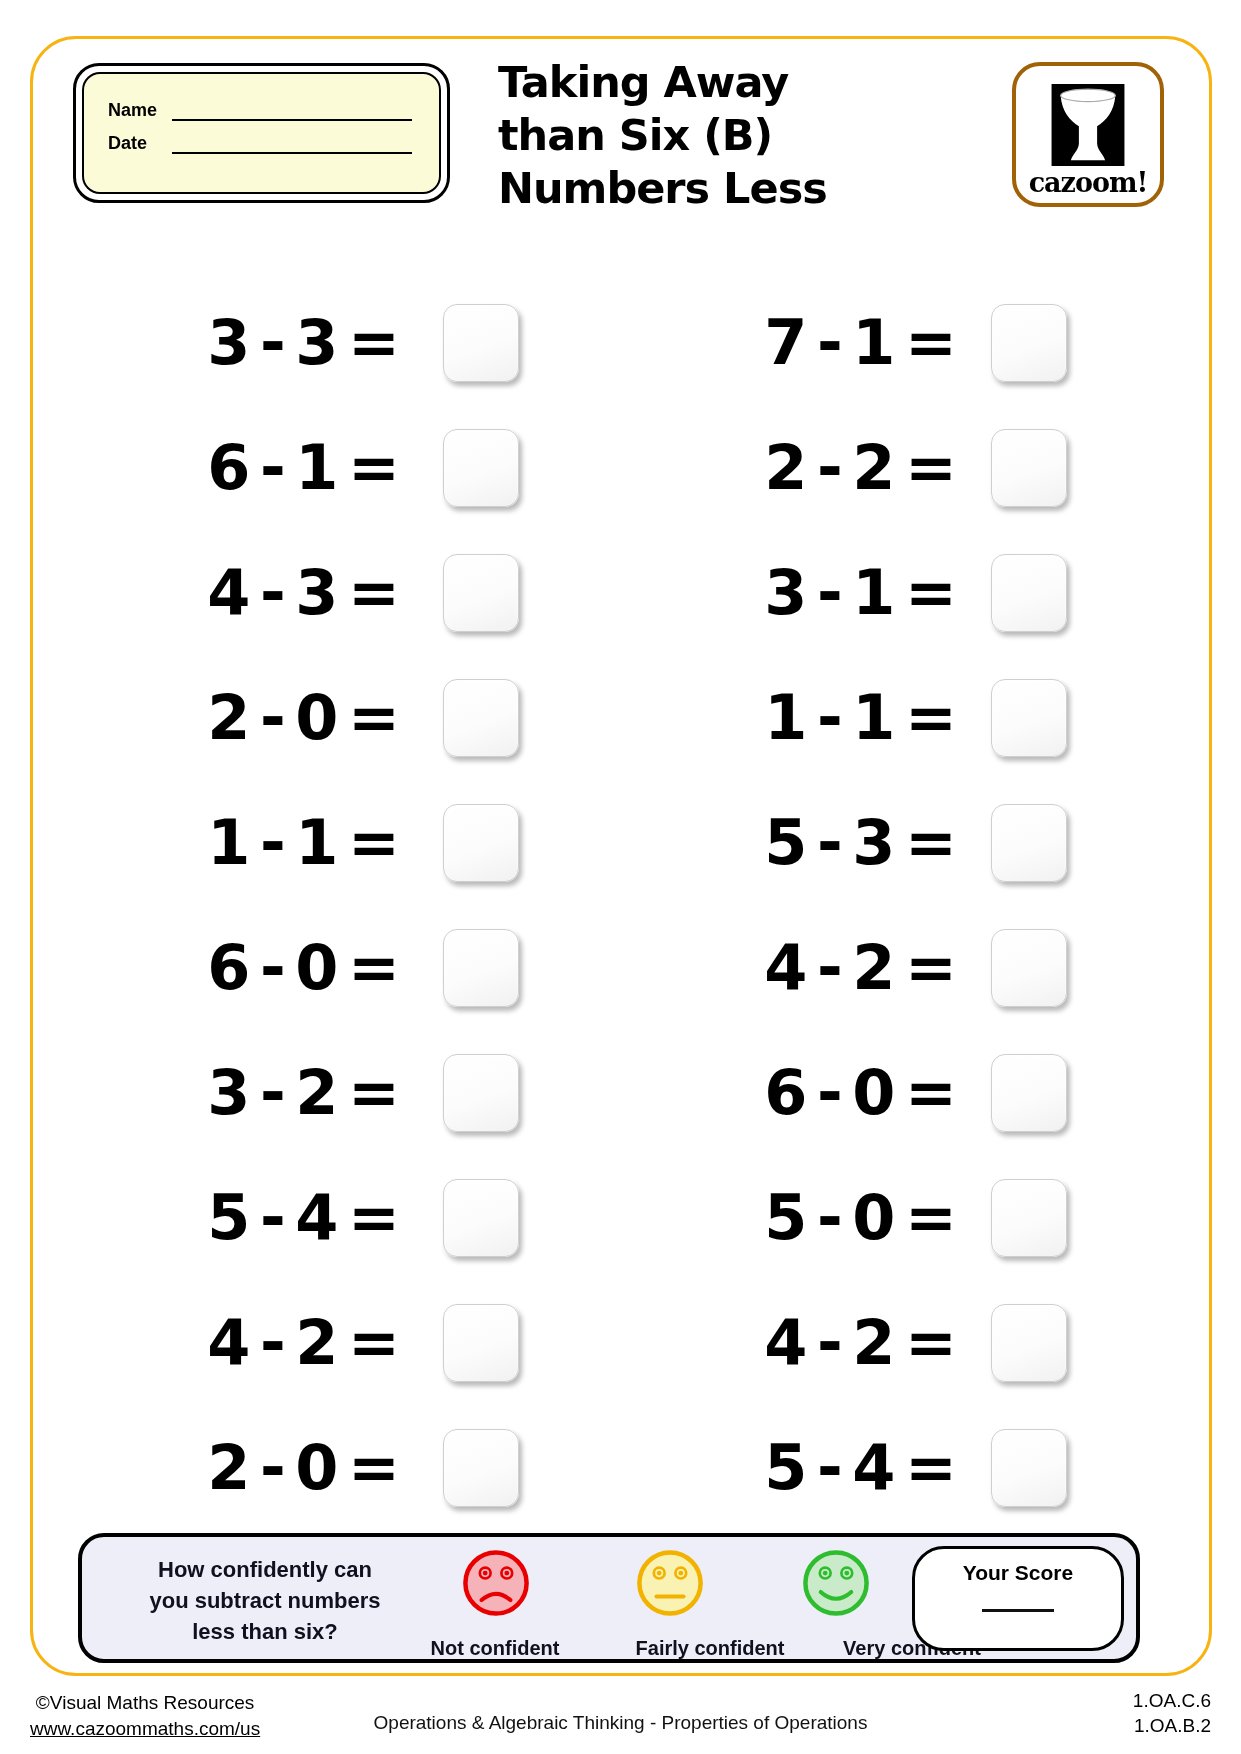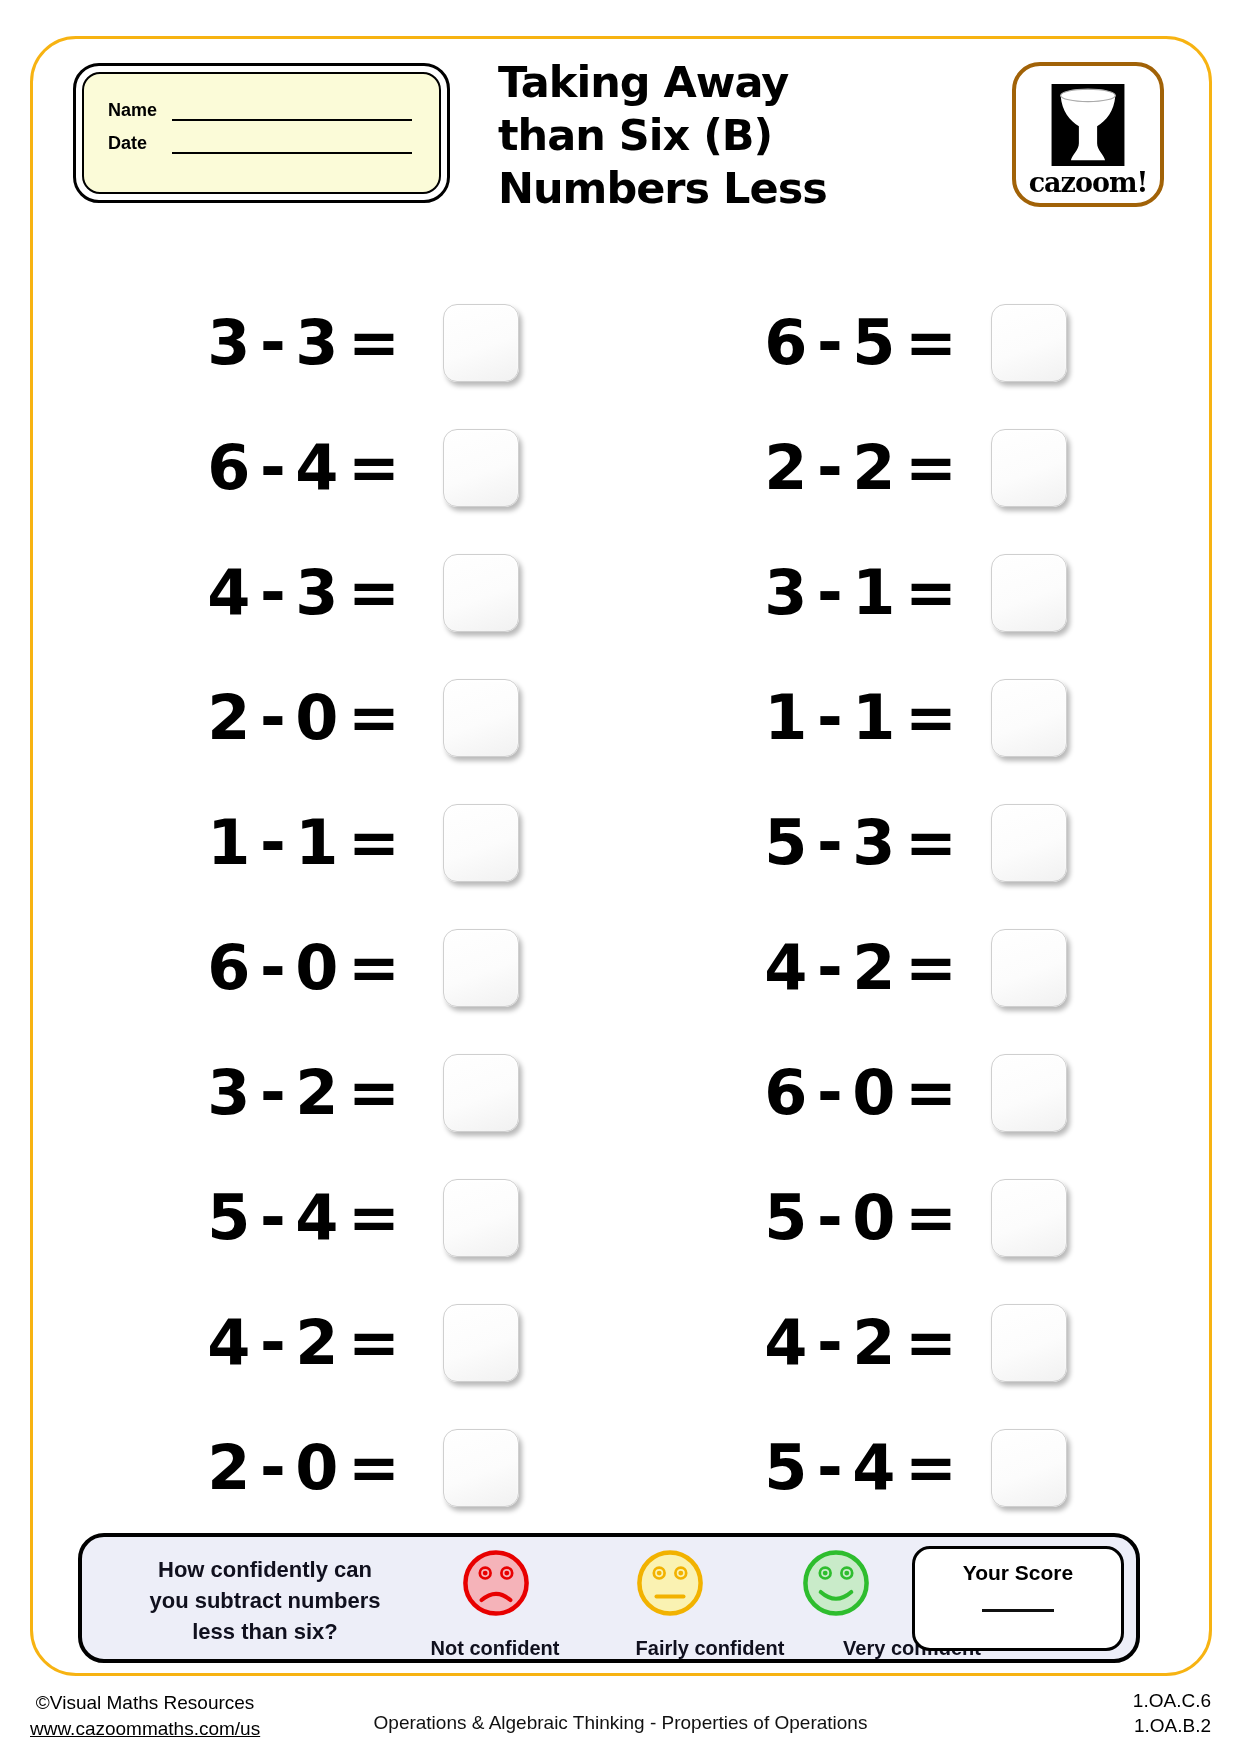--- a/index.html
+++ b/index.html
@@ -68,21 +68,21 @@
     position:absolute;left:18px;top:17px;width:330px;text-align:center;
     font-weight:bold;font-size:22px;line-height:31px;color:#10101e;
   }
   .face{position:absolute;top:10px;width:72px;height:72px;}
   .face-label{
     position:absolute;top:100px;transform:translateX(-50%);
     font-weight:bold;font-size:20px;color:#10101e;white-space:nowrap;
   }
   .scorebox{
     position:absolute;right:12px;top:9px;width:212px;height:105px;
-    border:3px solid #000;border-radius:18px;background:#fff;box-sizing:border-box;
+    border:3px solid #000;border-radius:32px;background:#fff;box-sizing:border-box;
     text-align:center;
   }
   .scorebox .score-title{font-weight:bold;font-size:21px;margin-top:12px;}
   .scorebox .score-line{display:block;width:72px;border-bottom:3px solid #111;height:24px;margin:0 auto;}
   
   .foot-left{position:absolute;left:30px;top:1690px;font-size:19px;line-height:26px;text-align:center;}
   .foot-link{color:#000000;text-decoration:underline;}
   .foot-center{position:absolute;left:0;top:1712px;width:1241px;text-align:center;font-size:19px;color:#111;}
   .foot-codes{position:absolute;right:30px;top:1688px;text-align:right;font-size:19px;line-height:25px;}
 </style>
@@ -118,25 +118,25 @@
       <path d="M8 10 C9 24 16 32 24 37 L24 52 C24 58 18 62 17 67 L47 67 C46 62 40 58 40 52 L40 37 C48 32 55 24 56 10 Z" fill="#fff"></path>
       <ellipse cx="32" cy="10" rx="24" ry="5.5" fill="#fff" stroke="#aaa" stroke-width="1"></ellipse>
     </svg>
     <div class="logo-text">cazoom!</div>
   </div>
 
   <div class="problems">
     <div class="prow">
       <div class="eq left">3 - 3 =</div>
       <div class="abox l"></div>
-      <div class="eq right">6 - 5 =</div>
-      <div class="abox r"></div>
-    </div>
-    <div class="prow">
-      <div class="eq left">6 - 4 =</div>
+      <div class="eq right">7 - 1 =</div>
+      <div class="abox r"></div>
+    </div>
+    <div class="prow">
+      <div class="eq left">6 - 1 =</div>
       <div class="abox l"></div>
       <div class="eq right">2 - 2 =</div>
       <div class="abox r"></div>
     </div>
     <div class="prow">
       <div class="eq left">4 - 3 =</div>
       <div class="abox l"></div>
       <div class="eq right">3 - 1 =</div>
       <div class="abox r"></div>
     </div>

